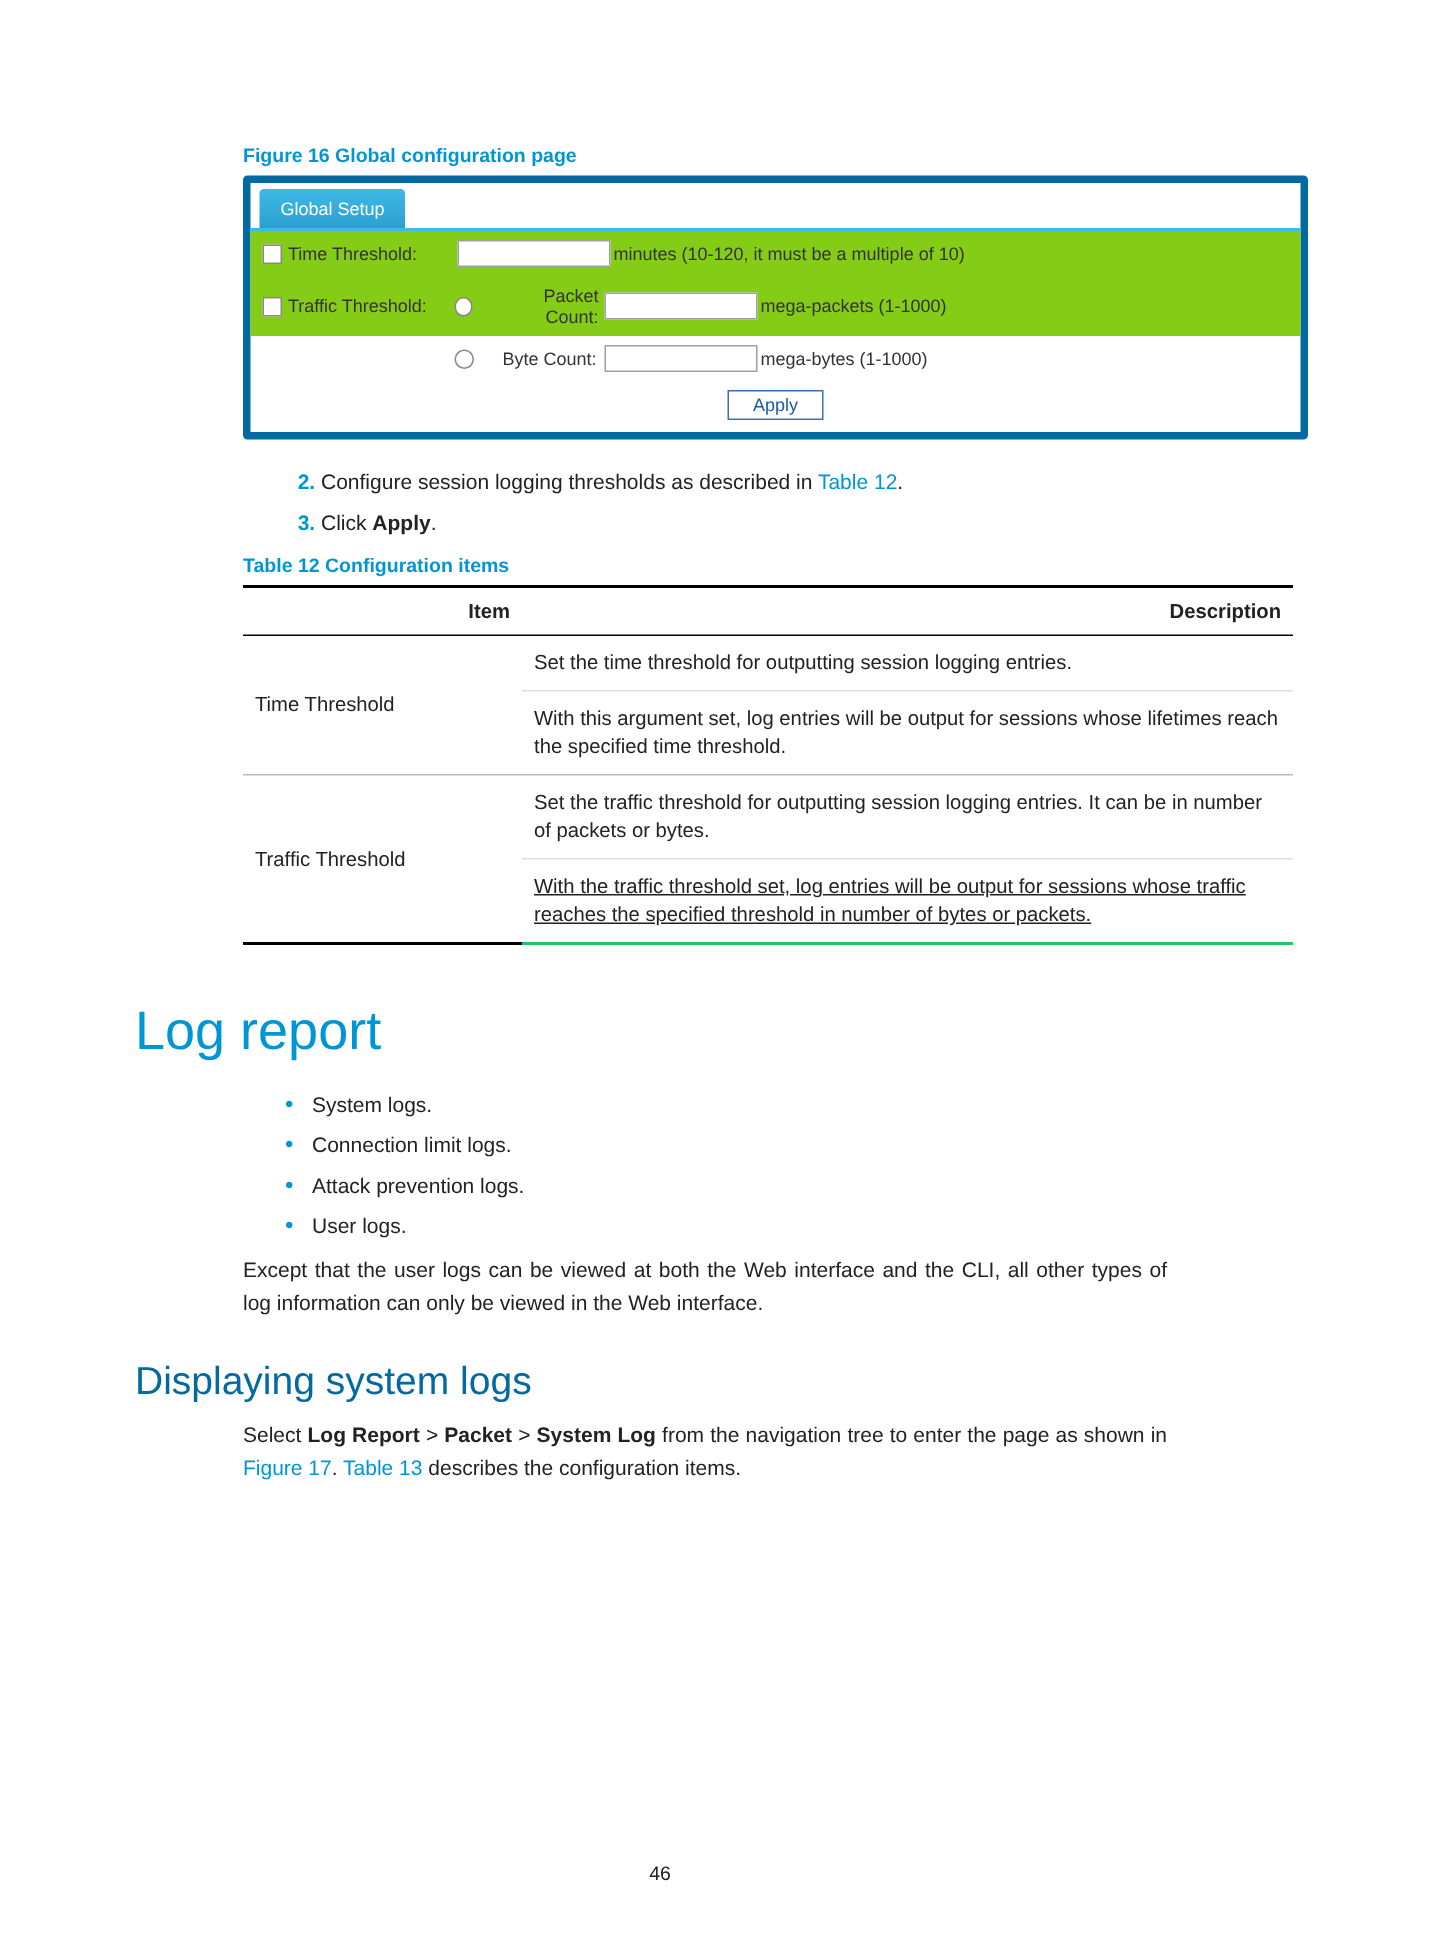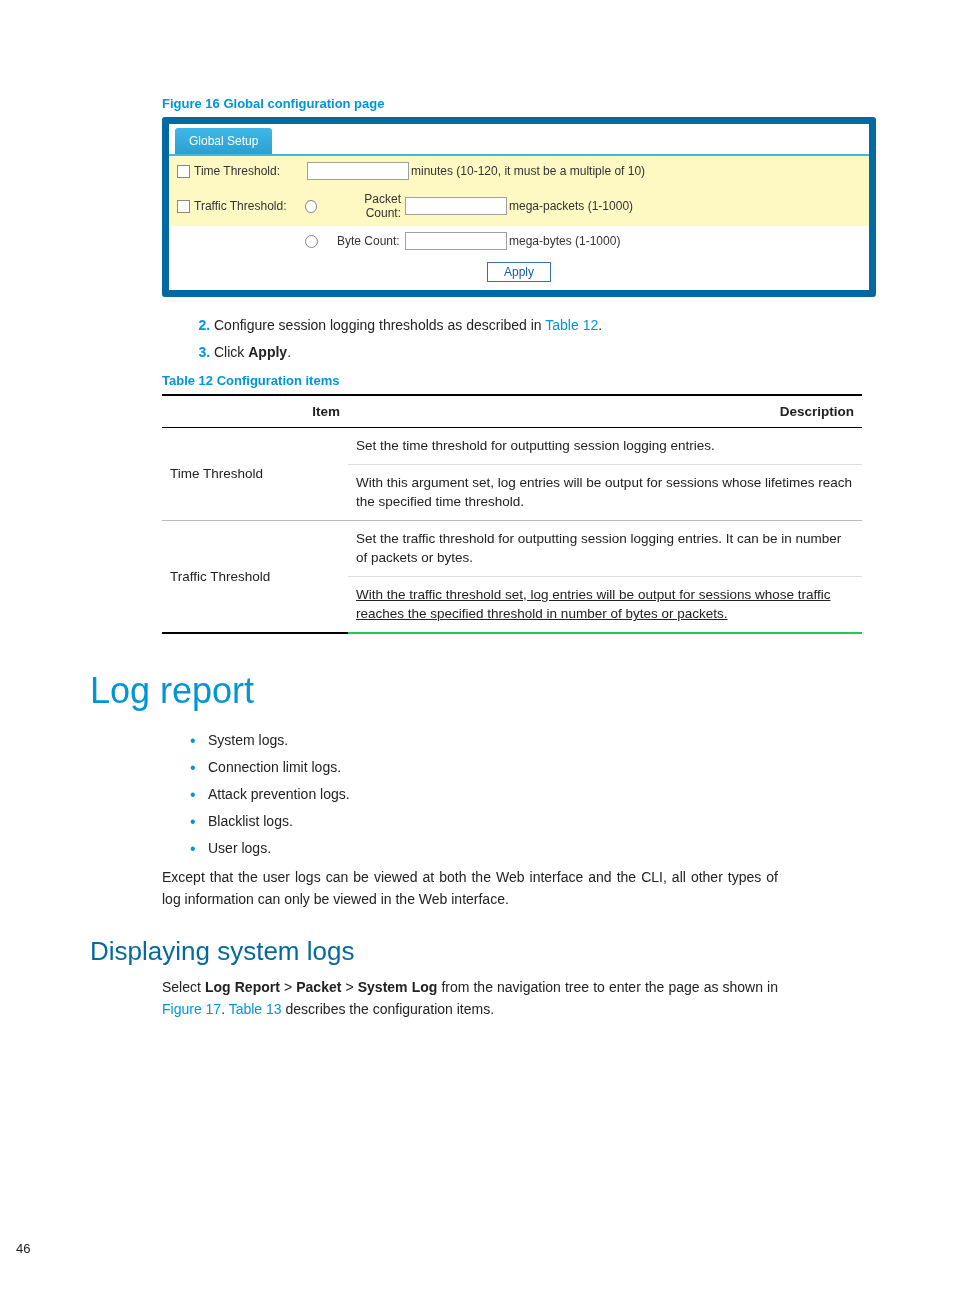--- a/index.html
+++ b/index.html
@@ -27,21 +27,21 @@
     margin-bottom: 6px;
   }
   .table-caption {
     color: #0096d6;
     font-weight: bold;
     font-size: 13px;
     margin: 10px 0 6px 0;
   }
   
   .config-box {
-    border: 7px solid #0369a1;
+    border: 5px solid #0369a1;
     border-radius: 3px;
     width: 700px;
     background: #fff;
     font-size: 12px;
     color: #333;
   }
   .config-tabbar {
     display: flex;
     align-items: flex-end;
     border-bottom: 2px solid #3fb8e8;
@@ -56,21 +56,21 @@
   }
   .config-body {
     padding: 0 0 8px 0;
   }
   .config-row {
     display: flex;
     align-items: center;
     padding: 6px 8px;
   }
   .config-row.alt {
-    background: #fef9c3;
+    background: #84cc16;
   }
   .config-row label.fieldlabel {
     width: 128px;
     display: flex;
     align-items: center;
     gap: 4px;
   }
   .checkbox {
     width: 11px;
     height: 11px;
@@ -192,22 +192,23 @@
     content: "•";
     color: #0096d6;
     font-size: 16px;
     position: absolute;
     left: 0;
     top: -1px;
   }
   .pagenum {
     position: absolute;
     bottom: 40px;
-    left: 16px;
+    left: 6px;
     width: 100%;
+    text-align: center;
     font-size: 13px;
   }
   .bold { font-weight: bold; }
   .col-item { width: 170px; }
 </style>
 </head>
 <body>
 
 <div class="page">
 
@@ -291,21 +292,20 @@
     </table>
   </div>
 
   <h1 class="section">Log report</h1>
 
   <div class="indent">
     <ul class="bullets">
       <li>System logs.</li>
       <li>Connection limit logs.</li>
       <li>Attack prevention logs.</li>
-      <li>Blacklist logs.</li>
       <li>User logs.</li>
     </ul>
     <p class="body">Except that the user logs can be viewed at both the Web interface and the CLI, all other types of log information can only be viewed in the Web interface.</p>
   </div>
 
   <h2 class="subsection">Displaying system logs</h2>
 
   <div class="indent">
     <p class="body">
       <span>Select </span><span class="bold">Log Report</span><span> &gt; </span><span class="bold">Packet</span><span> &gt; </span><span class="bold">System Log</span><span> from the navigation tree to enter the page as shown in </span><a class="link">Figure 17</a><span>. </span><a class="link">Table 13</a><span> describes the configuration items.</span>

